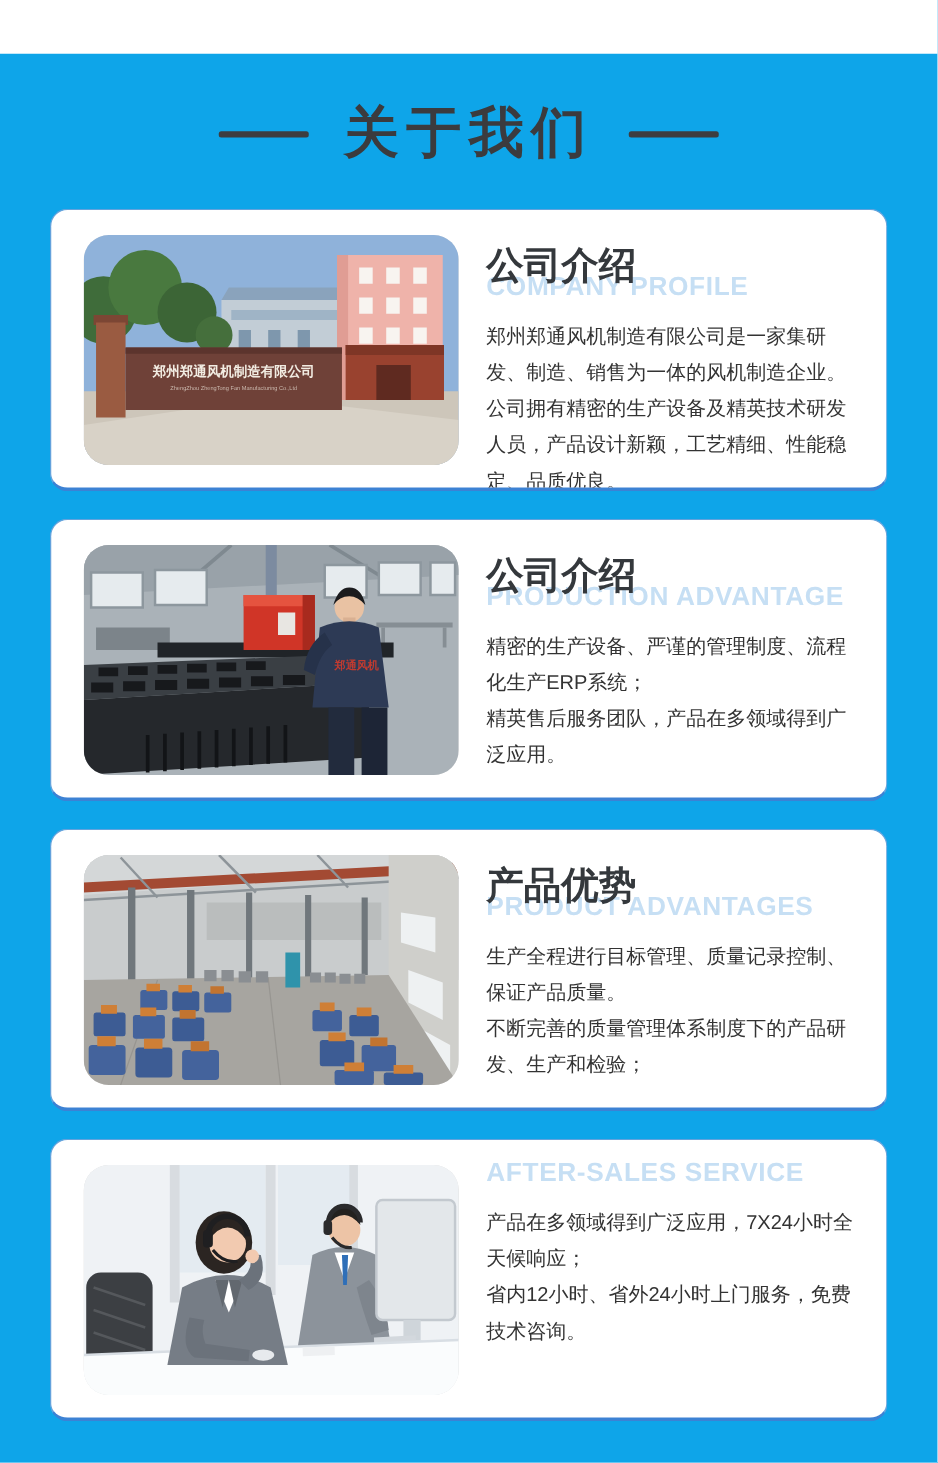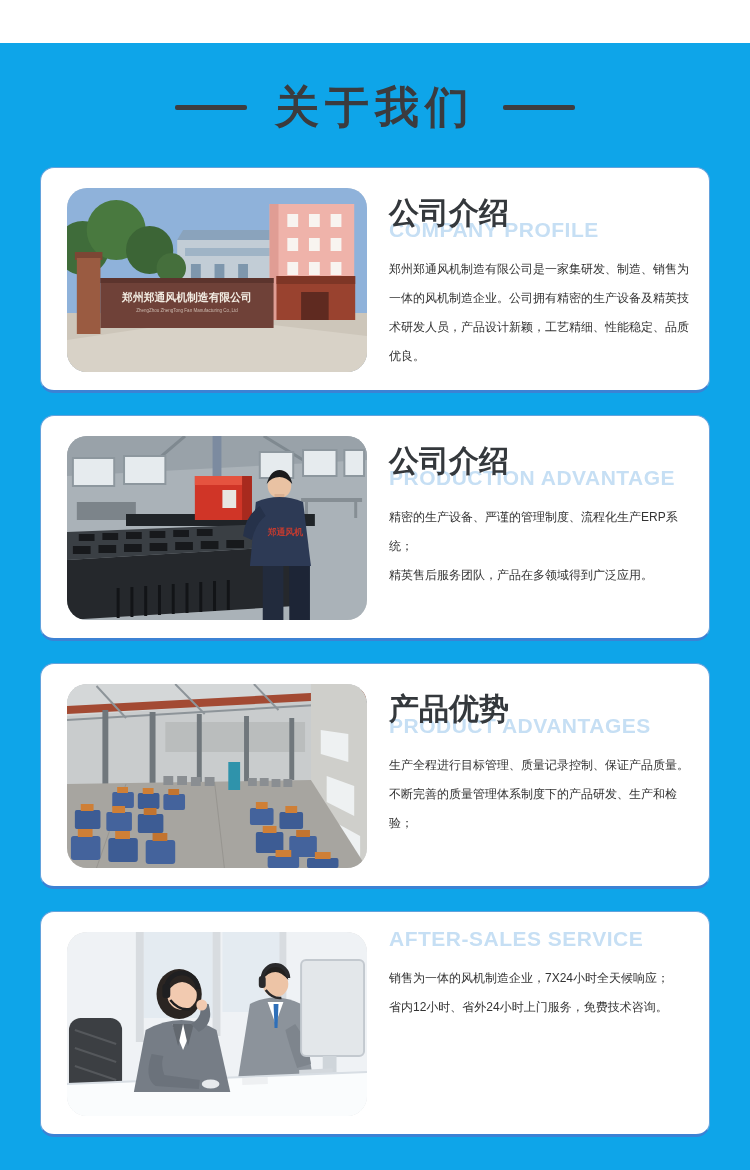--- a/index.html
+++ b/index.html
@@ -36,21 +36,21 @@
   .card-body { margin-left: 22px; padding-top: 8px; flex: 1; min-width: 0; }
   .t-cn {
     position: relative; z-index: 2; margin: 0;
     font-size: 30px; font-weight: bold; color: #34383c; line-height: 1.15;
   }
   .t-en {
     position: relative; z-index: 1; margin-top: -13px;
     font-size: 21px; font-weight: bold; color: #c6dff4; letter-spacing: 0.5px;
     white-space: nowrap;
   }
-  .card-text { margin-top: 13px; font-size: 12px; line-height: 29px; color: #333333; }
+  .card-text { margin-top: 13px; font-size: 16px; line-height: 29px; color: #333333; }
   .card-text p { margin: 0; }
 </style>
 </head>
 <body>
 
 <div class="page">
 
   <div class="header">
     <div class="header-row">
       <span class="dash"></span>
@@ -343,20 +343,20 @@
             <path d="M134,100 q16,-8 10,-28 l-9,-1 q4,14 -9,21 z" fill="#6b727b"></path>
             <circle cx="137" cy="73" r="5.5" fill="#f2cab0"></circle>
             <path d="M86,122 q-8,24 4,32 l44,3 1,-9 -36,-5 q-4,-10 -1,-19 z" fill="#6b727b"></path>
             <ellipse cx="146" cy="152" rx="9" ry="4.5" fill="#e7eaed"></ellipse>
           </g>
         </svg>
       </div>
       <div class="card-body">
         <div class="t-en">AFTER-SALES SERVICE</div>
         <div class="card-text">
-          <p>销售为一体的风机制造企业，7X24小时全天候响应；</p>
+          <p>产品在多领域得到广泛应用，7X24小时全天候响应；</p>
           <p>省内12小时、省外24小时上门服务，免费技术咨询。</p>
         </div>
       </div>
     </section>
 
   </div>
 </div>
 
 </body></html>

